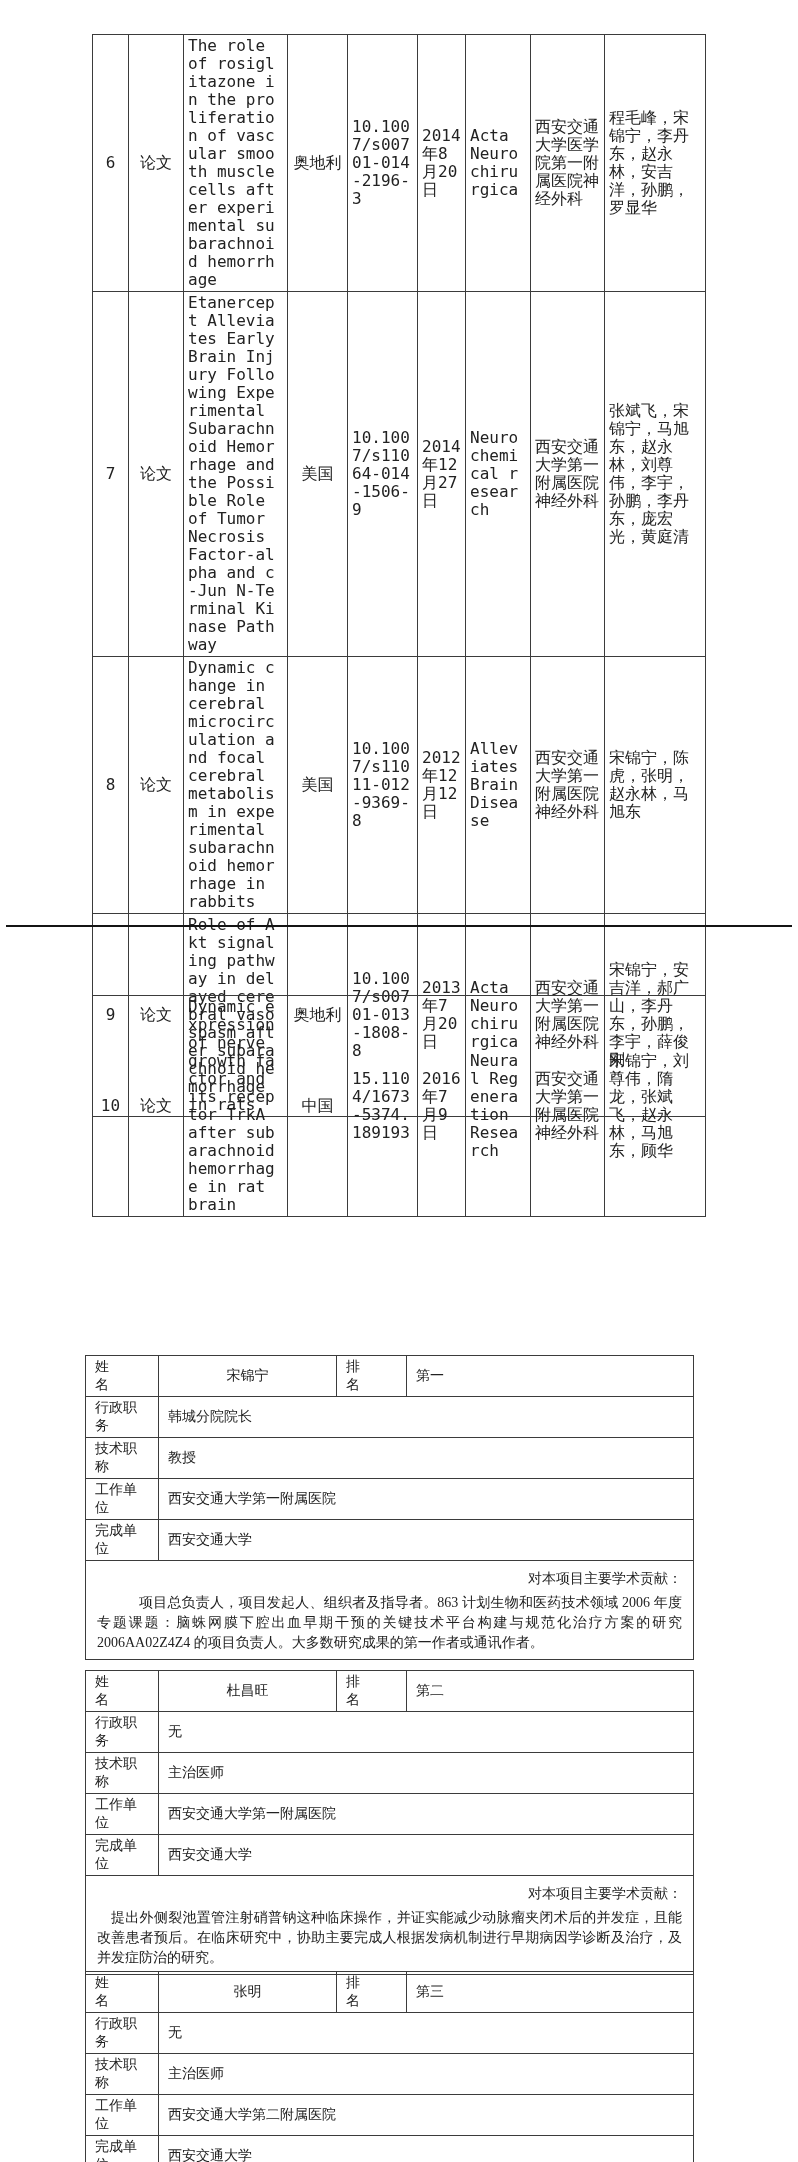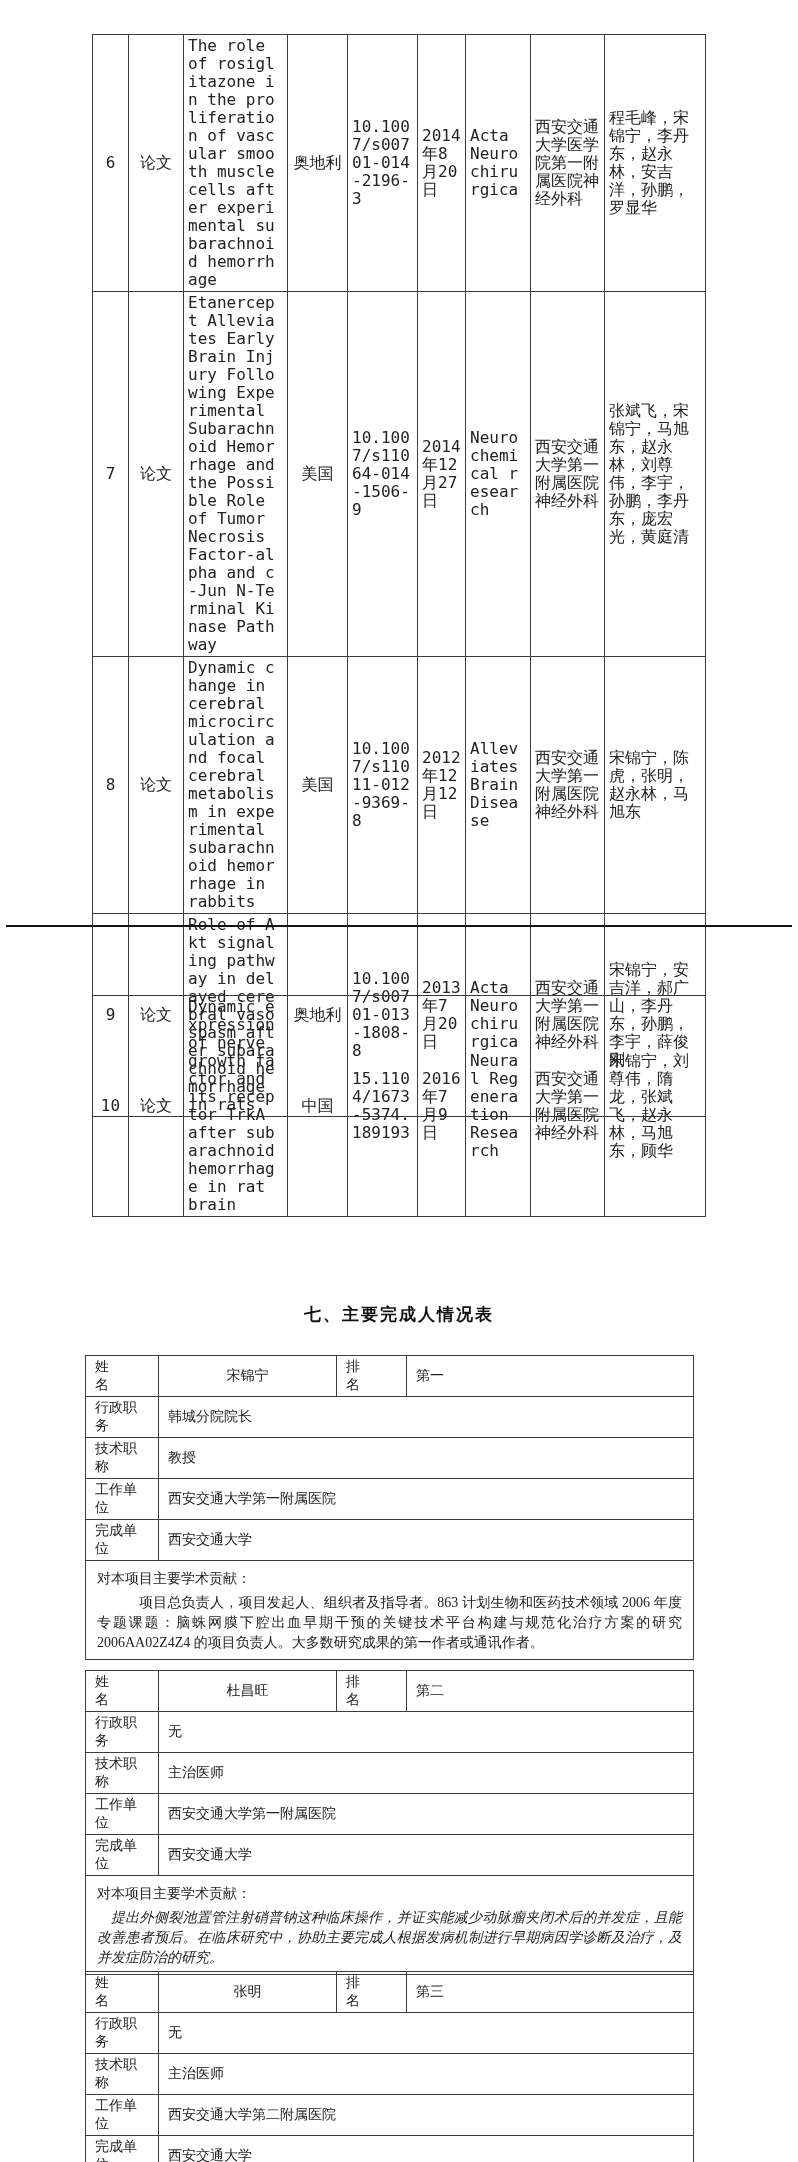--- a/index.html
+++ b/index.html
@@ -44,24 +44,24 @@
   }
   .person-table td {
     border:1px solid #3b3b3b; padding:2px 9px; vertical-align:middle;
     text-align:left; color:#222;
   }
   .person-table tr { height:30px; }
   .person-table td.name-val { text-align:center; }
   .contrib-row-1 { height:140px; }
   .contrib-row-2 { height:133px; }
   td.contrib { vertical-align:top; padding:6px 11px; }
-  .contrib .hdr { line-height:24px; }
+  .contrib .hdr { line-height:24px;text-align:right; }
   .contrib p { margin:2px 0 0 0; line-height:20px; text-align:justify; }
   .indent3 { text-indent:3em; }
-  .indent1 { text-indent:1em;font-style:italic; }
+  .indent1 { text-indent:1em; }
 </style>
 </head>
 <body>
 
 <div class="page">
 
   <table class="pub-table" style="top:34px;">
     <colgroup>
       <col style="width:36px">
         <col style="width:55px">
@@ -143,21 +143,20 @@
         <td class="c">中国</td>
         <td>15.1104/1673-5374.189193</td>
         <td>2016年7月9日</td>
         <td>Neural Regeneration Research</td>
         <td>西安交通大学第一附属医院神经外科</td>
         <td>宋锦宁，刘尊伟，隋龙，张斌飞，赵永林，马旭东，顾华</td>
       </tr>
     </tbody>
   </table>
 
-  <h2 class="section-heading">七、主要完成人情况表</h2>
 
   <table class="person-table" style="top:1355px;">
     <colgroup>
       <col style="width:73px">
         <col style="width:178px">
         <col style="width:70px">
         <col style="width:287px">
     </colgroup>
     <tbody>
       <tr>

